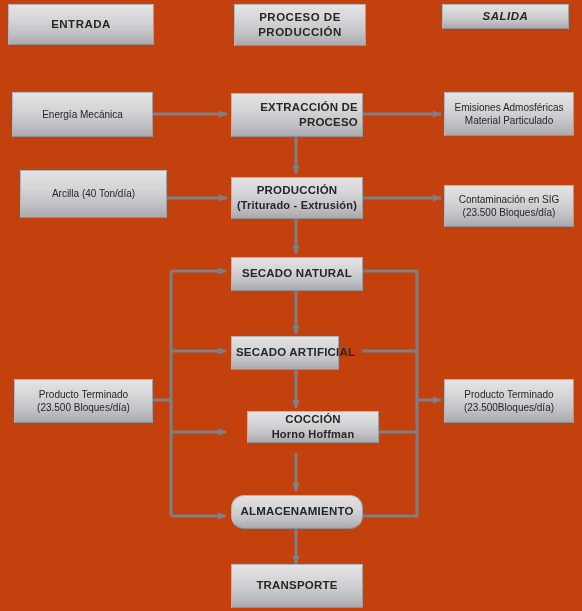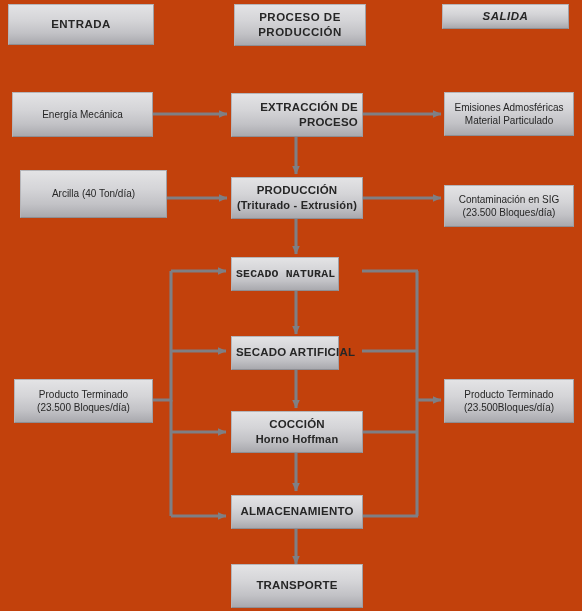--- a/index.html
+++ b/index.html
@@ -159,40 +159,40 @@
     </div>
   </div>
 
   <div class="node proc" style="left:231px; top:177px; width:132px; height:42px;">
     <div class="lines">
       <span class="ln">PRODUCCIÓN</span>
       <span class="ln sub">(Triturado - Extrusión)</span>
     </div>
   </div>
 
-  <div class="node proc" style="left:231px; top:257px; width:108px; height:34px;font-family:Liberation Mono, monospace;">
+  <div class="node proc" style="left:231px; top:257px; width:132px; height:34px;">
     <div class="lines">
       <span class="ln">SECADO NATURAL</span>
     </div>
   </div>
 
   <div class="node proc" style="left:231px; top:336px; width:108px; height:34px;">
     <div class="lines">
       <span class="ln">SECADO ARTIFICIAL</span>
     </div>
   </div>
 
-  <div class="node proc" style="left:231px; top:411px; width:132px; height:42px;">
+  <div class="node proc" style="left:247px; top:411px; width:132px; height:32px;">
     <div class="lines">
       <span class="ln">COCCIÓN</span>
       <span class="ln sub">Horno Hoffman</span>
     </div>
   </div>
 
-  <div class="node proc" style="left:231px; top:495px; width:132px; height:34px;">
+  <div class="node proc" style="left:231px; top:495px; width:132px; height:34px;border-radius:13px;">
     <div class="lines">
       <span class="ln">ALMACENAMIENTO</span>
     </div>
   </div>
 
   <div class="node proc" style="left:231px; top:564px; width:132px; height:44px;">
     <div class="lines">
       <span class="ln">TRANSPORTE</span>
     </div>
   </div>

